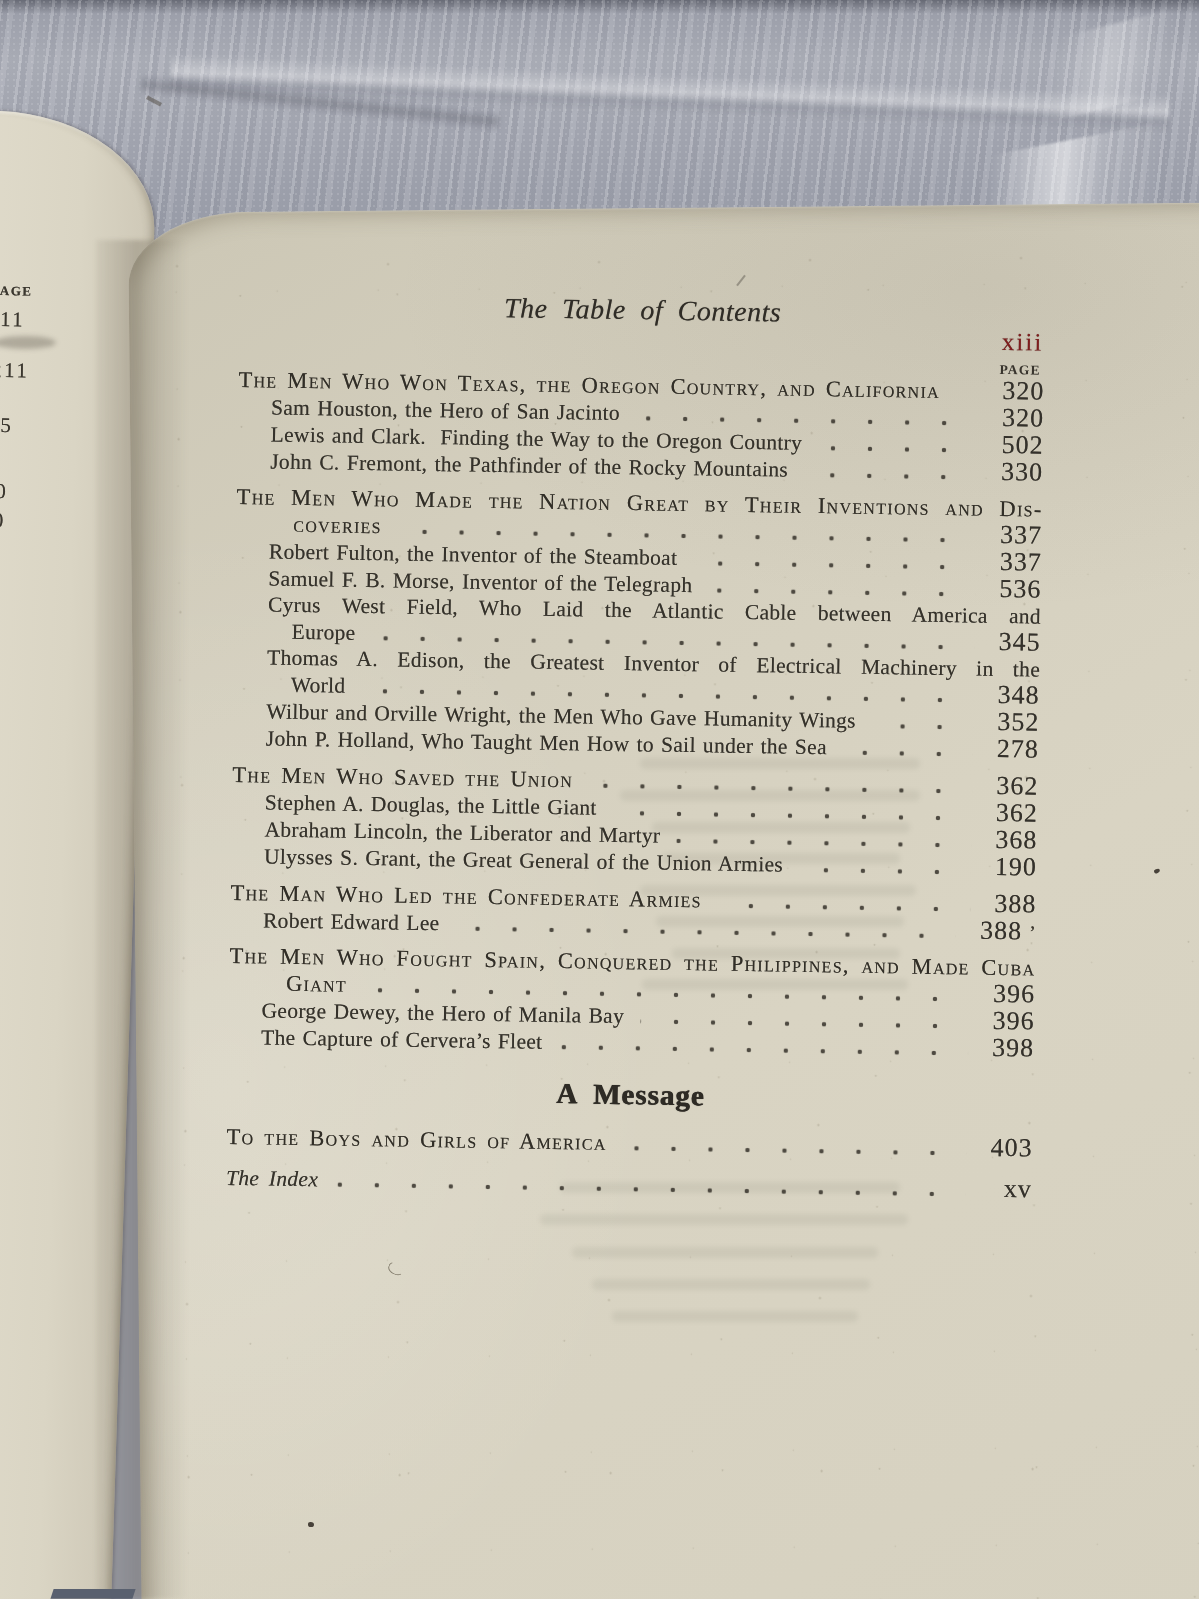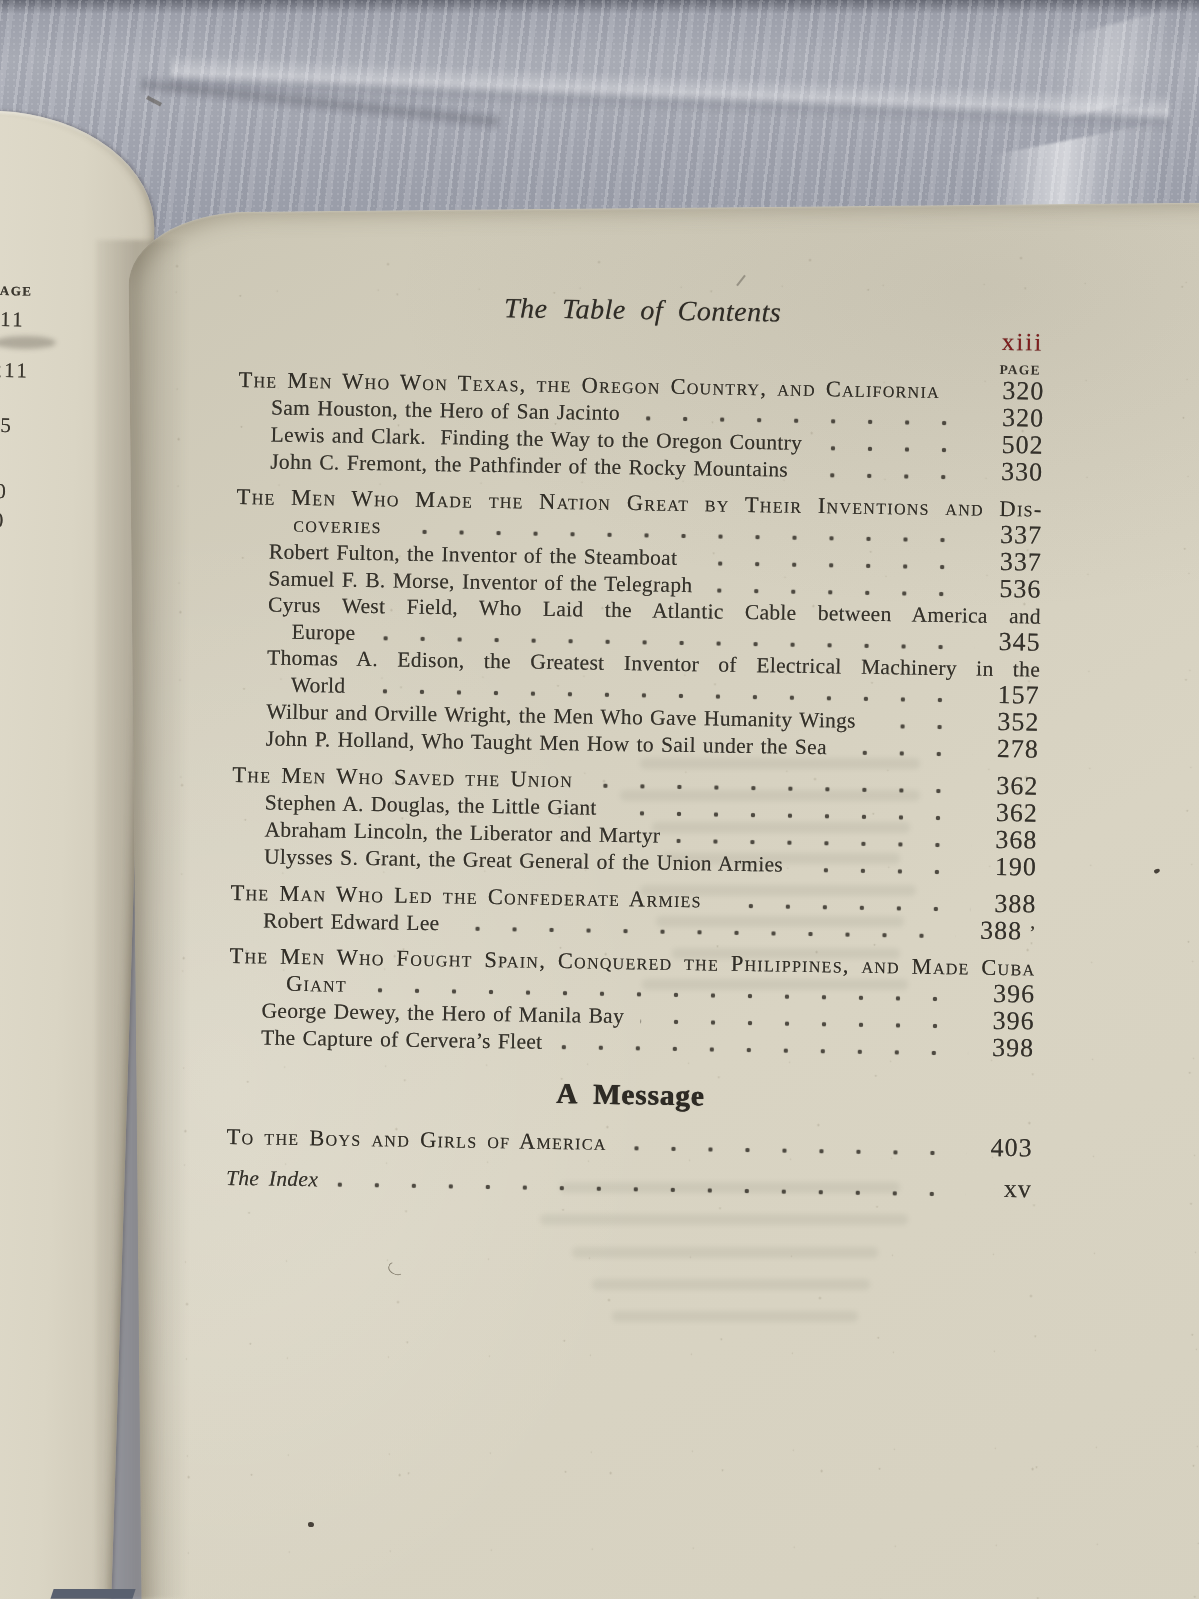--- a/index.html
+++ b/index.html
@@ -254,21 +254,21 @@
         <span class="txt">Europe</span>
         <span class="leader"></span>
         <span class="num">345</span>
       </div>
       <div class="row entry just">
         <span class="txt">Thomas A. Edison, the Greatest Inventor of Electrical Machinery in the</span>
       </div>
       <div class="row entry-cont">
         <span class="txt">World</span>
         <span class="leader"></span>
-        <span class="num">157</span>
+        <span class="num">348</span>
       </div>
       <div class="row entry">
         <span class="txt">Wilbur and Orville Wright, the Men Who Gave Humanity Wings</span>
         <span class="leader"></span>
         <span class="num">352</span>
       </div>
       <div class="row entry">
         <span class="txt">John P. Holland, Who Taught Men How to Sail under the Sea</span>
         <span class="leader"></span>
         <span class="num">278</span>

